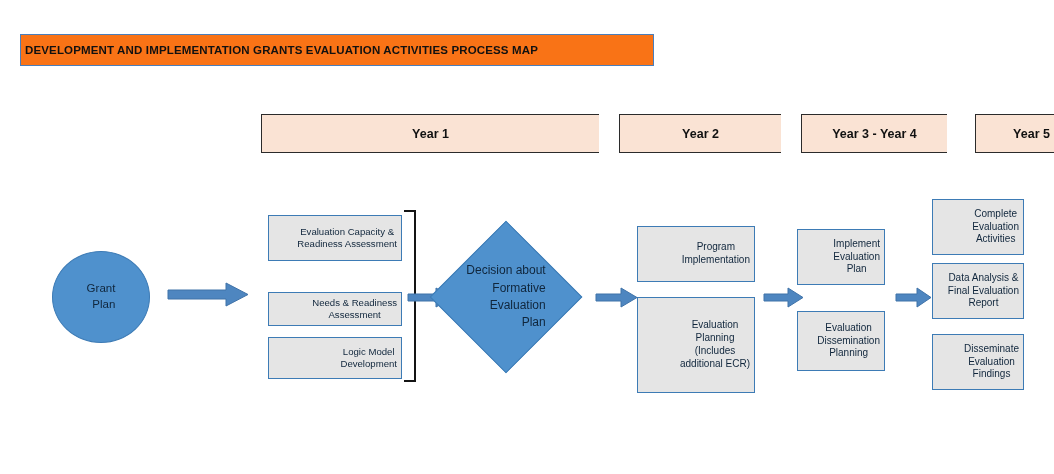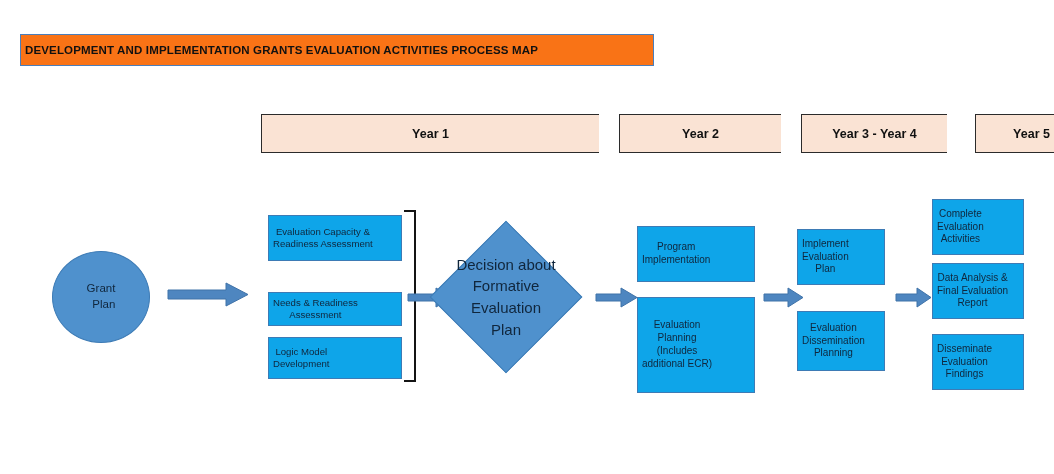--- a/index.html
+++ b/index.html
@@ -20,40 +20,40 @@
   .year-strip{position:absolute;left:261px;top:114px;height:39px;display:flex;gap:20px;}
   .year-cell{
     background:#fae3d4;border:1px solid #2b2b2b;border-right-width:0;
     display:flex;align-items:center;justify-content:center;box-sizing:border-box;
     font-size:12.5px;font-weight:bold;color:#111;
   }
   .year-cell:last-child{border-right-width:1px;margin-left:8px;}
 
   
   .pbox{
-    position:absolute;background:#0ea5e9;border:1px solid #3d7bb5;
-    box-sizing:border-box;display:flex;align-items:center;justify-content:flex-start;
+    position:absolute;background:#e5e5e5;border:1px solid #3d7bb5;
+    box-sizing:border-box;display:flex;align-items:center;justify-content:flex-end;
     text-align:center;color:#10263c;font-size:9.6px;line-height:1.28;padding:2px 4px;
   }
   .pbox.big{font-size:10px;}
 
   
   .circle{
     position:absolute;left:52px;top:251px;width:96px;height:90px;border-radius:50%;
     background:#4f91cd;border:1px solid #3d7bb5;
     display:flex;align-items:center;justify-content:center;text-align:right;
     color:#10263c;font-size:11.5px;line-height:1.35;
   }
 
   
   .diamond-wrap{position:absolute;left:452px;top:243px;width:108px;height:108px;}
   .diamond-shape{position:absolute;inset:0;background:#4f91cd;border:1px solid #3d7bb5;
     transform:rotate(45deg);box-sizing:border-box;}
   .diamond-label{position:absolute;inset:0;display:flex;align-items:center;justify-content:center;
-    text-align:center;font-size:15px;line-height:1.45;color:#10263c;}
+    text-align:right;font-size:12px;line-height:1.45;color:#10263c;}
 
   
   svg.arrow{position:absolute;overflow:visible;}
   .arr-fill{fill:#4e86c0;stroke:#3f72a8;stroke-width:1;}
 
   
   .bracket{position:absolute;left:404px;top:210px;width:12px;height:172px;
     border:2px solid #141414;border-left:none;box-sizing:border-box;background:transparent;}
 
   .ln{display:block;}

